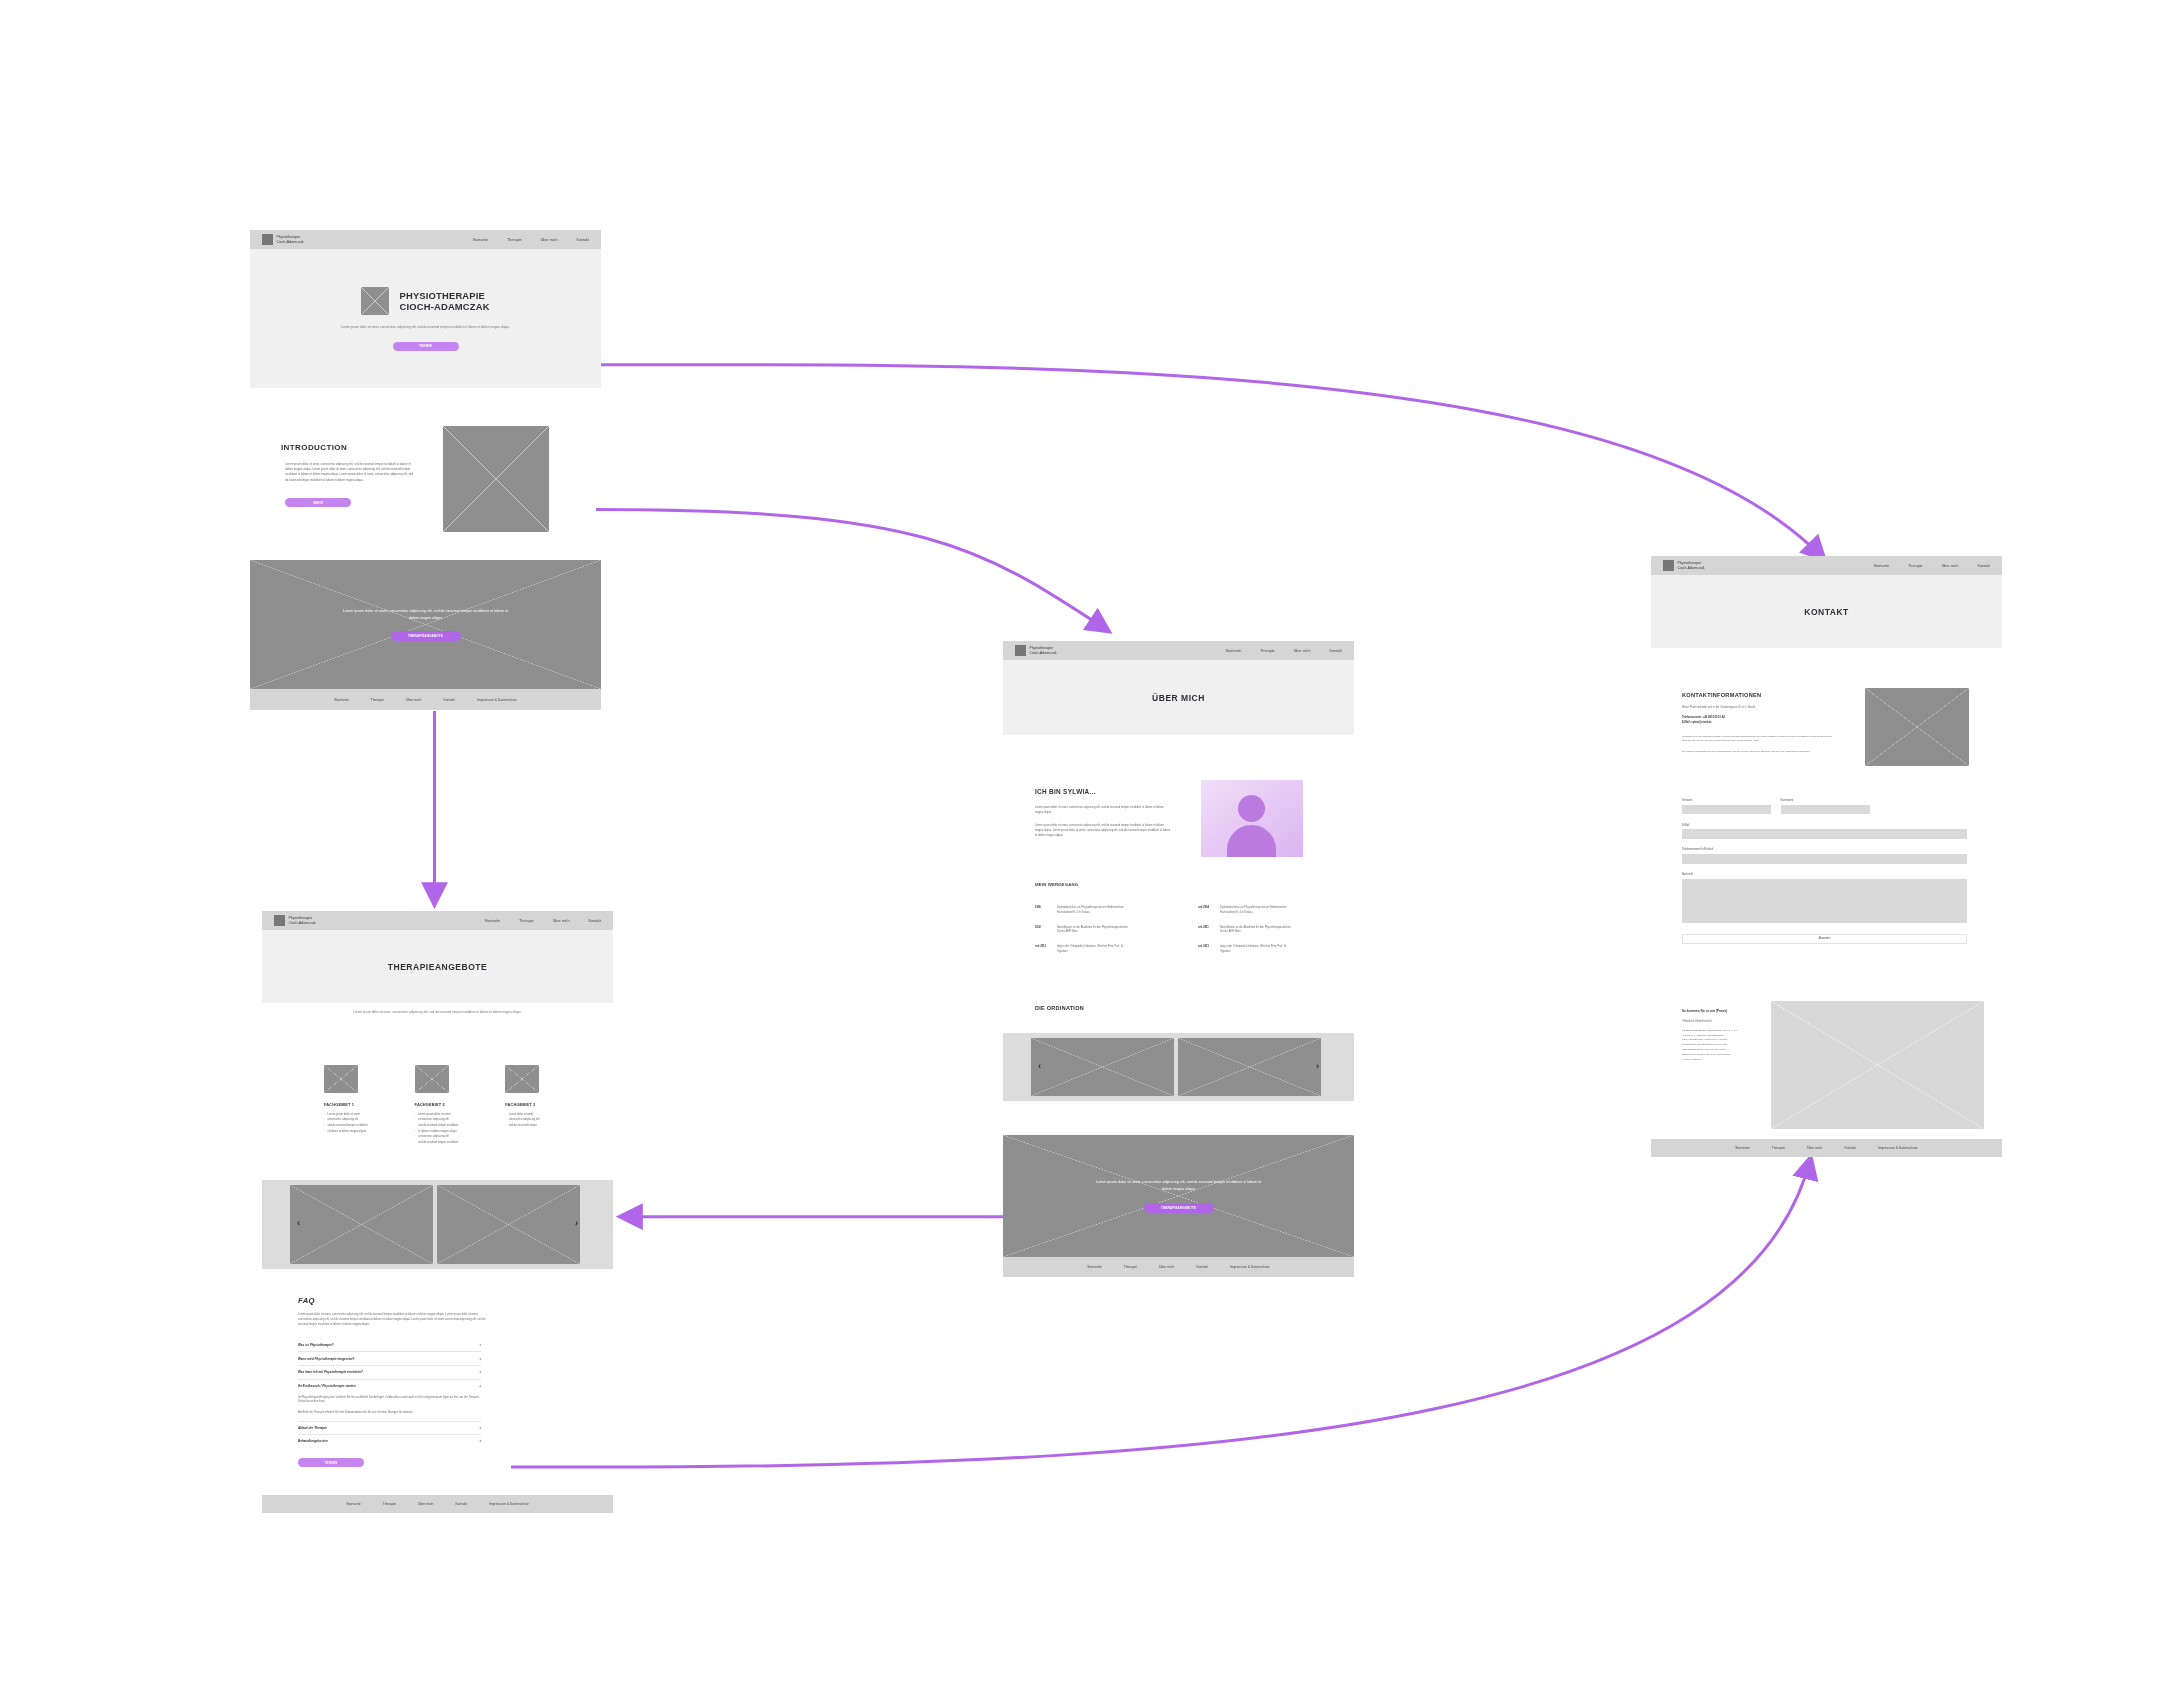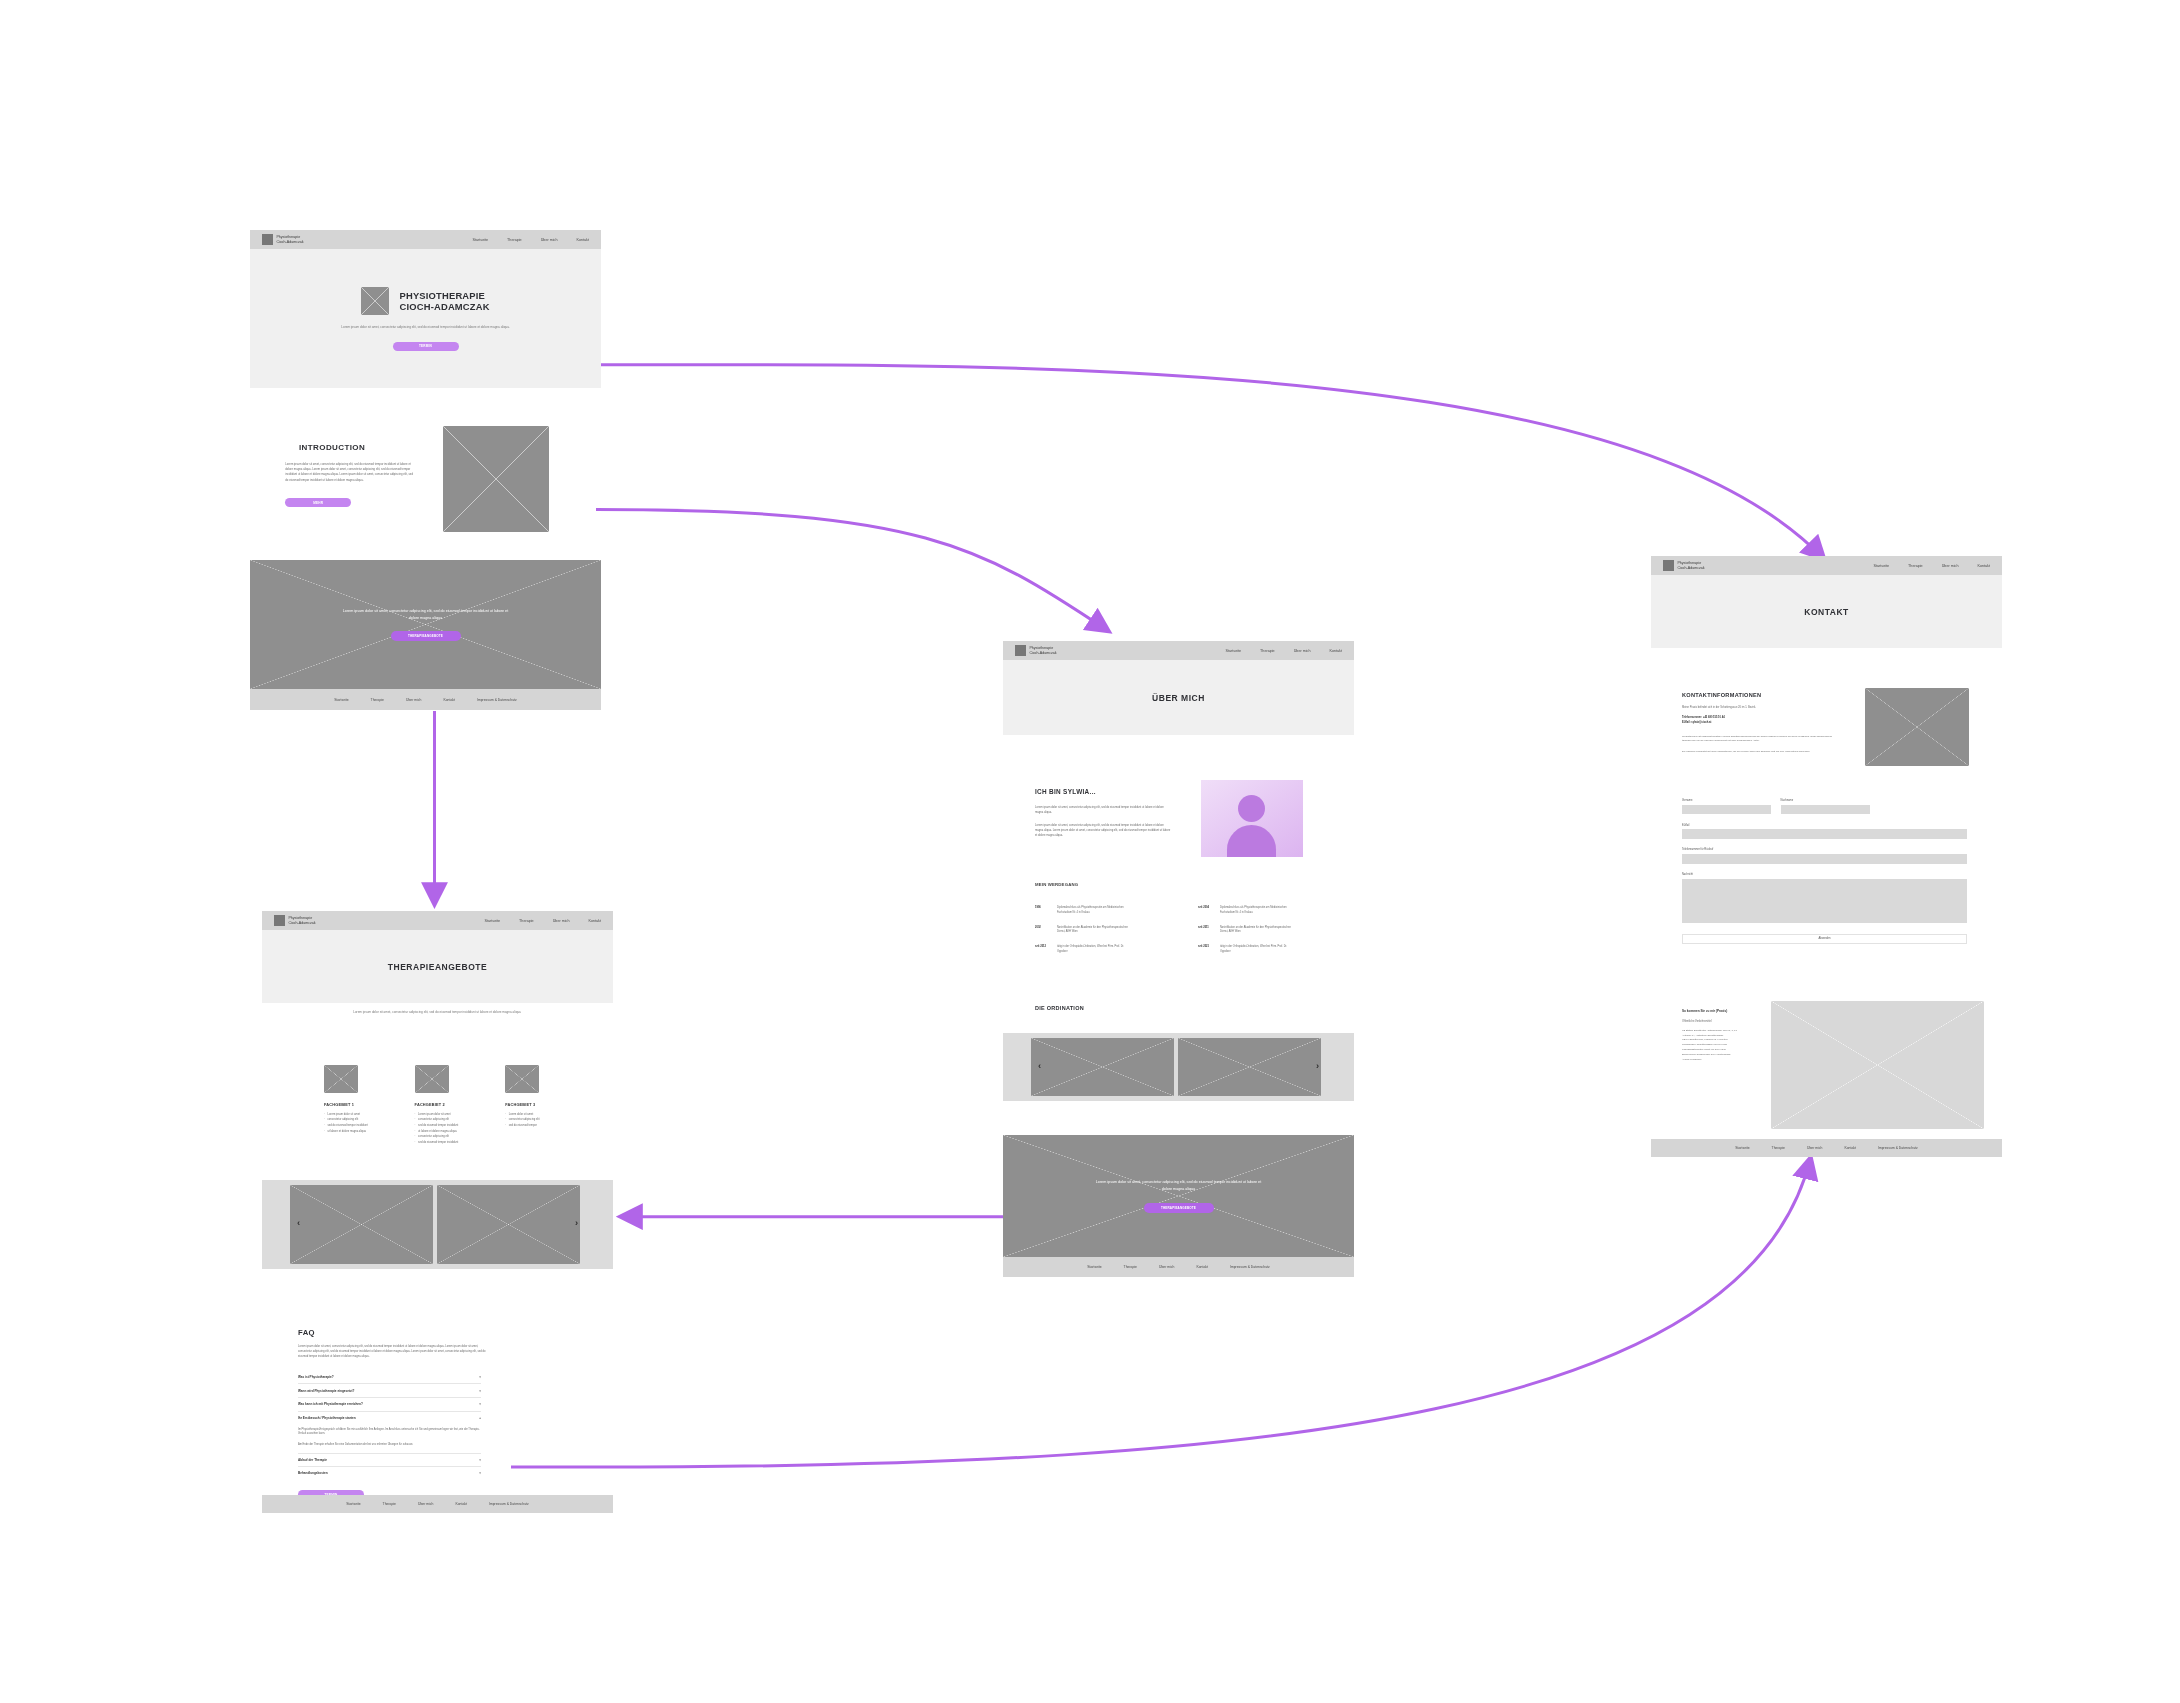--- a/index.html
+++ b/index.html
@@ -111,21 +111,21 @@
         </div>
       </div>
       <div style="width:170px;text-align:center;font-size:3.1px;color:#7a7a7a;margin-top:10.2px;line-height:1.7;">Lorem ipsum dolor sit amet, consectetur adipiscing elit, sed do eiusmod tempor incididunt ut labore et dolore magna aliqua.</div>
       <div class="btn btn-lite" style="width:66px;height:9.4px;margin-top:11px;font-size:3.1px;">
           <span>TERMIN</span>
         </div>
     </div>
   </div>
 
   <div class="frame" style="left:281px;top:426px;width:315px;height:119px;">
-    <div class="sect-title" style="position:absolute;left:18px;top:17px;font-size:8px;">INTRODUCTION</div>
+    <div class="sect-title" style="position:absolute;left:0;top:17px;font-size:8px;">INTRODUCTION</div>
     <div class="body-txt" style="position:absolute;left:4.3px;top:36px;width:128px;font-size:2.8px;line-height:1.85;">Lorem ipsum dolor sit amet, consectetur adipiscing elit, sed do eiusmod tempor incididunt ut labore et dolore magna aliqua. Lorem ipsum dolor sit amet, consectetur adipiscing elit, sed do eiusmod tempor incididunt ut labore et dolore magna aliqua. Lorem ipsum dolor sit amet, consectetur adipiscing elit, sed do eiusmod tempor incididunt ut labore et dolore magna aliqua.</div>
     <div class="btn btn-lite" style="position:absolute;left:4.3px;top:72px;width:66px;height:9.4px;font-size:3.1px;">
       <span>MEHR</span>
     </div>
     <div class="ph" style="position:absolute;left:162px;top:0px;width:106px;height:106px;"></div>
   </div>
 
   <div class="frame" style="left:250px;top:560px;width:351px;height:151px;">
     <div class="ph dark-cta" style="width:351px;height:129px;">
       <div style="position:relative;z-index:2;width:170px;text-align:center;color:#ffffff;font-size:3.7px;line-height:1.9;">Lorem ipsum dolor sit amet, consectetur adipiscing elit, sed do eiusmod tempor incididunt ut labore et dolore magna aliqua</div>
@@ -240,21 +240,21 @@
     </div>
   </div>
 
   <div class="carousel" style="left:262px;top:1180px;width:351px;height:89px;position:absolute;">
     <div class="ph" style="position:absolute;left:28px;top:5.1px;width:143px;height:79px;"></div>
     <div class="ph" style="position:absolute;left:175px;top:5.1px;width:143px;height:79px;"></div>
     <div class="arrow" style="left:35px;top:37px;font-size:9.4px;">‹</div>
     <div class="arrow" style="right:35px;top:37px;font-size:9.4px;">›</div>
   </div>
 
-  <div class="frame" style="left:298px;top:1328px;width:213px;height:183px;">
+  <div class="frame" style="left:298px;top:1296px;width:213px;height:183px;font-style:italic;">
     <div class="sect-title" style="font-size:7.7px;">FAQ</div>
     <div class="body-txt" style="width:192px;font-size:2.7px;line-height:1.85;margin-top:6.8px;">Lorem ipsum dolor sit amet, consectetur adipiscing elit, sed do eiusmod tempor incididunt ut labore et dolore magna aliqua. Lorem ipsum dolor sit amet, consectetur adipiscing elit, sed do eiusmod tempor incididunt ut labore et dolore magna aliqua. Lorem ipsum dolor sit amet, consectetur adipiscing elit, sed do eiusmod tempor incididunt ut labore et dolore magna aliqua.</div>
 
     <div style="margin-top:12px;width:183px;">
       <div class="faq-q" style="font-size:3.1px;padding:4.3px 0;">
         <span>Was ist Physiotherapie?</span>
         <span class="faq-chev" style="font-size:3.4px;">▾</span>
       </div>
       <div class="faq-q" style="font-size:3.1px;padding:4.3px 0;">
         <span>Wann wird Physiotherapie eingesetzt?</span>

